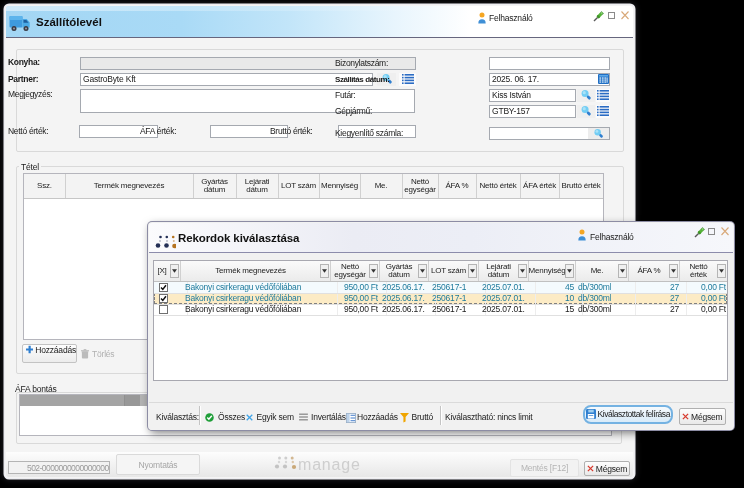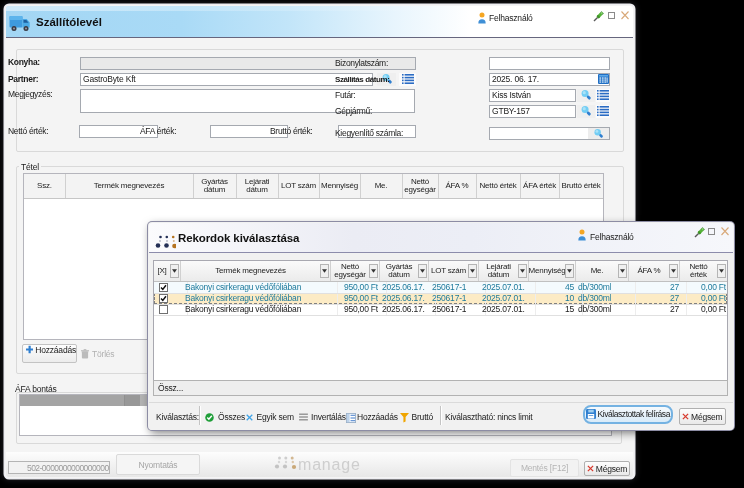--- a/index.html
+++ b/index.html
@@ -406,21 +406,20 @@
  <div class="cell" style="left:37px;top:82px;width:139px;">Bakonyi csirkeragu védőfóliában</div>
  <div class="cell" style="left:183px;top:82px;width:47px;text-align:right;">950,00 Ft</div>
  <div class="cell" style="left:234px;top:82px;">2025.06.17.</div>
  <div class="cell" style="left:284px;top:82px;">250617-1</div>
  <div class="cell" style="left:334px;top:82px;">2025.07.01.</div>
  <div class="cell" style="left:381px;top:82px;width:45px;text-align:right;">15</div>
  <div class="cell" style="left:430px;top:82px;">db/300ml</div>
  <div class="cell" style="left:481px;top:82px;width:50px;text-align:right;">27</div>
  <div class="cell" style="left:532px;top:82px;width:46px;text-align:right;">0,00 Ft</div>
 
- <div class="abs" style="left:5px;top:158px;width:575px;height:16px;background:#eeeeee;border:1px solid #b2b2b2;box-sizing:border-box;font-size:8.5px;line-height:14px;padding-left:4px;">Össz...</div>
 
  <div class="abs" style="left:1px;top:180px;width:584px;height:27px;background:#f1f1f1;border-top:1px solid #dadada;border-radius:0 0 3px 3px;"></div>
  <div class="titem" style="left:8px;top:191px;">Kiválasztás:</div>
  <div class="sep" style="left:51px;top:184px;height:19px;"></div>
  <div class="abs" style="left:57px;top:190.5px;">
       <svg width="9" height="9" viewBox="0 0 11 11">
         <circle cx="5.5" cy="5.5" r="5.2" fill="#1e9e38"></circle>
         <path d="M2.8 5.6 L4.7 7.6 L8.3 3.4" stroke="#fff" stroke-width="1.8" fill="none"></path>
       </svg>
     </div>

